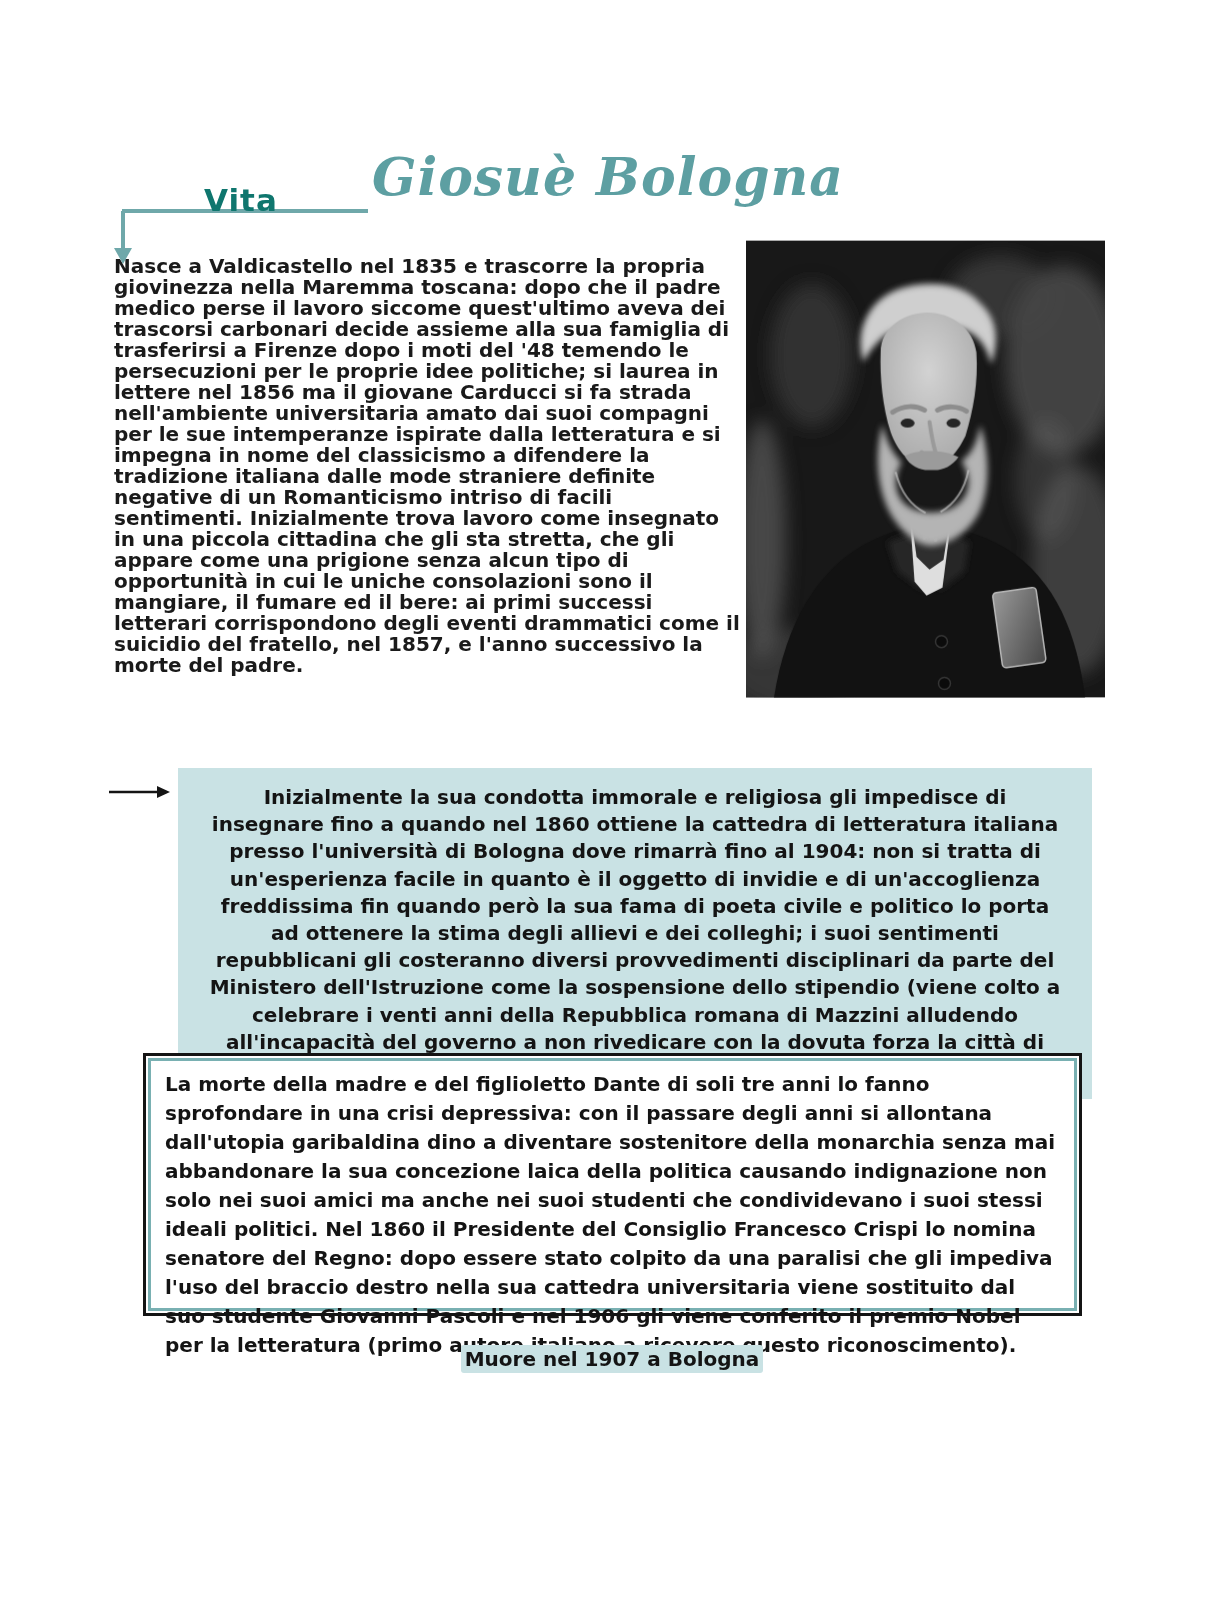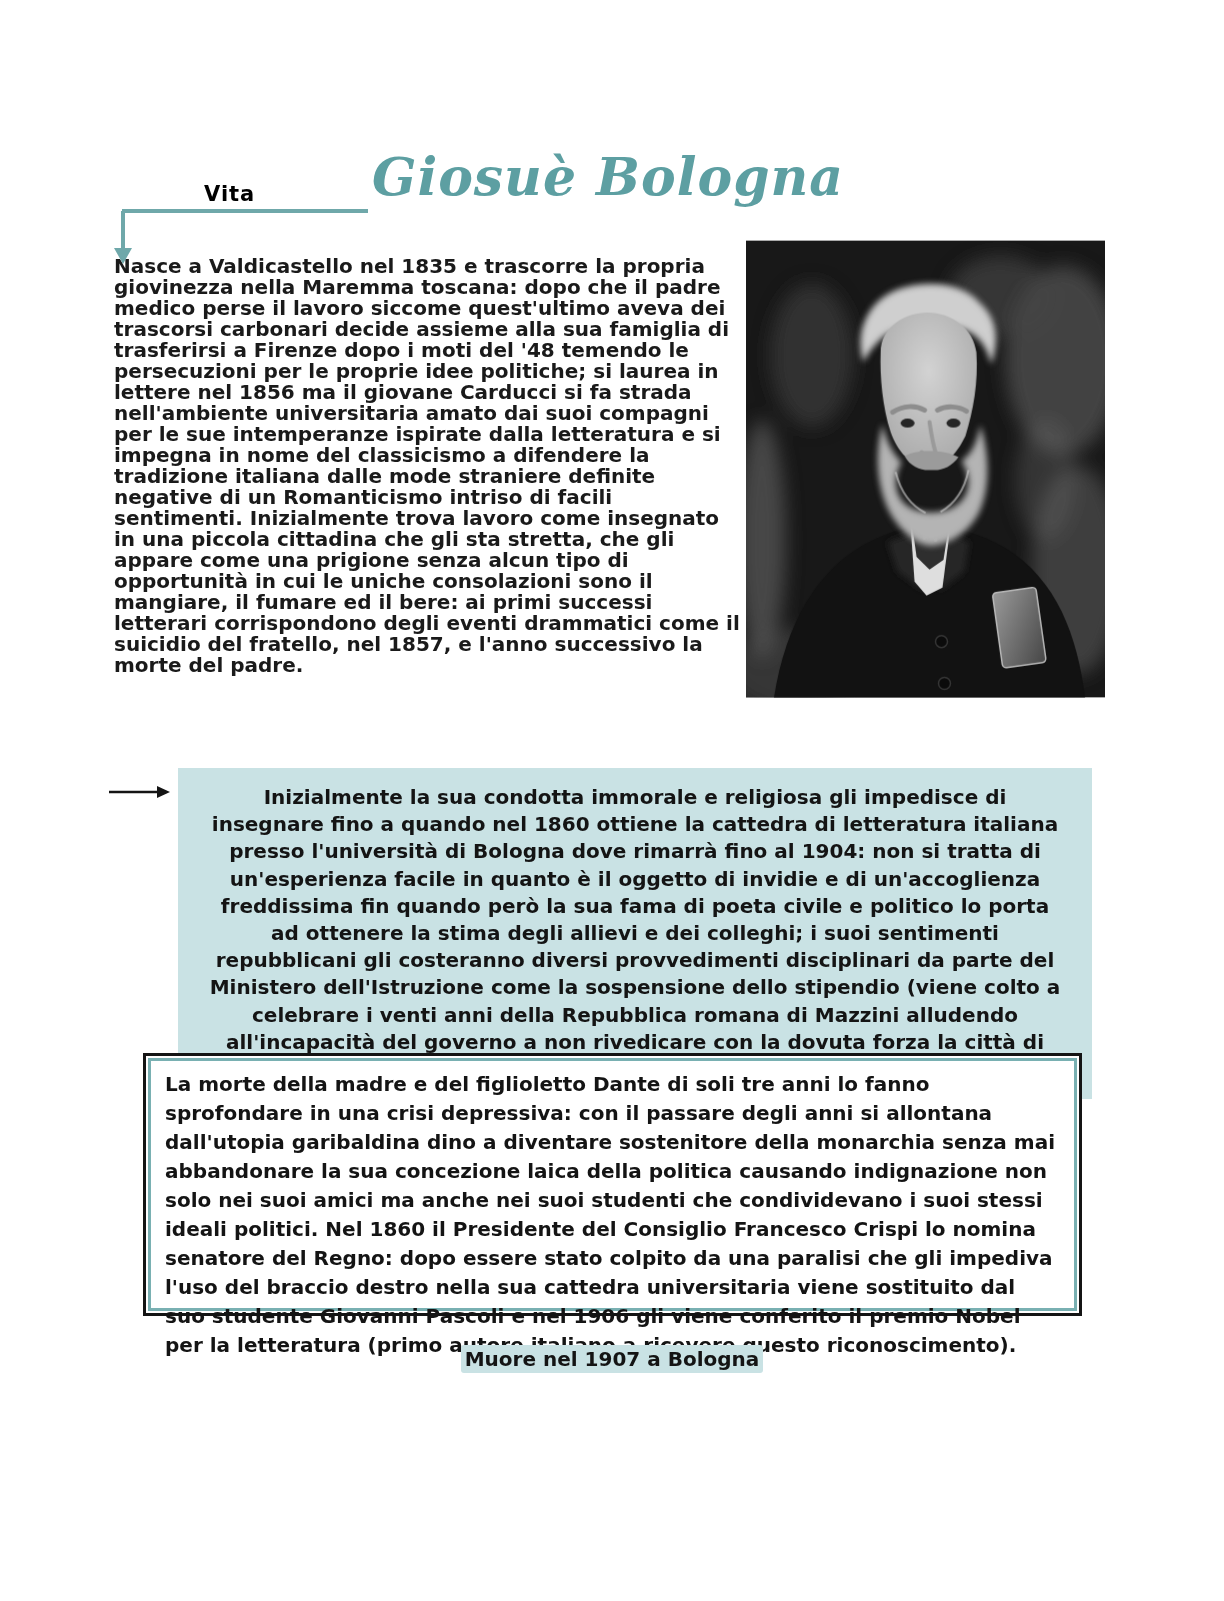--- a/index.html
+++ b/index.html
@@ -8,21 +8,21 @@
     position:relative; width:1224px; height:1601px; background:#ffffff;
     overflow:hidden; font-family:"DejaVu Sans", sans-serif; color:#161616;
   }
   .title {
     position:absolute; left:372px; top:146px;
     font-family:"DejaVu Serif", serif; font-style:italic; font-weight:bold;
     font-size:52px; color:#5d9fa2; letter-spacing:1px; white-space:nowrap;
   }
   .vita {
     position:absolute; left:204px; top:182px; z-index:2;
-    font-size:21px; font-weight:bold; color:#000000; letter-spacing:1px;
+    font-size:31px; font-weight:bold; color:#0f766e; letter-spacing:1px;
   }
   .connector { position:absolute; left:110px; top:198px; z-index:1; }
   .bio {
     position:absolute; left:114px; top:256px; width:630px;
     font-size:20px; font-weight:bold; line-height:21px; color:#1a1a1a;
   }
   .photo-frame { position:absolute; left:746px; top:240px; width:359px; height:458px; }
   .right-arrow { position:absolute; left:107px; top:784px; }
   .teal-block {
     position:absolute; left:178px; top:768px; width:914px; min-height:246px;

